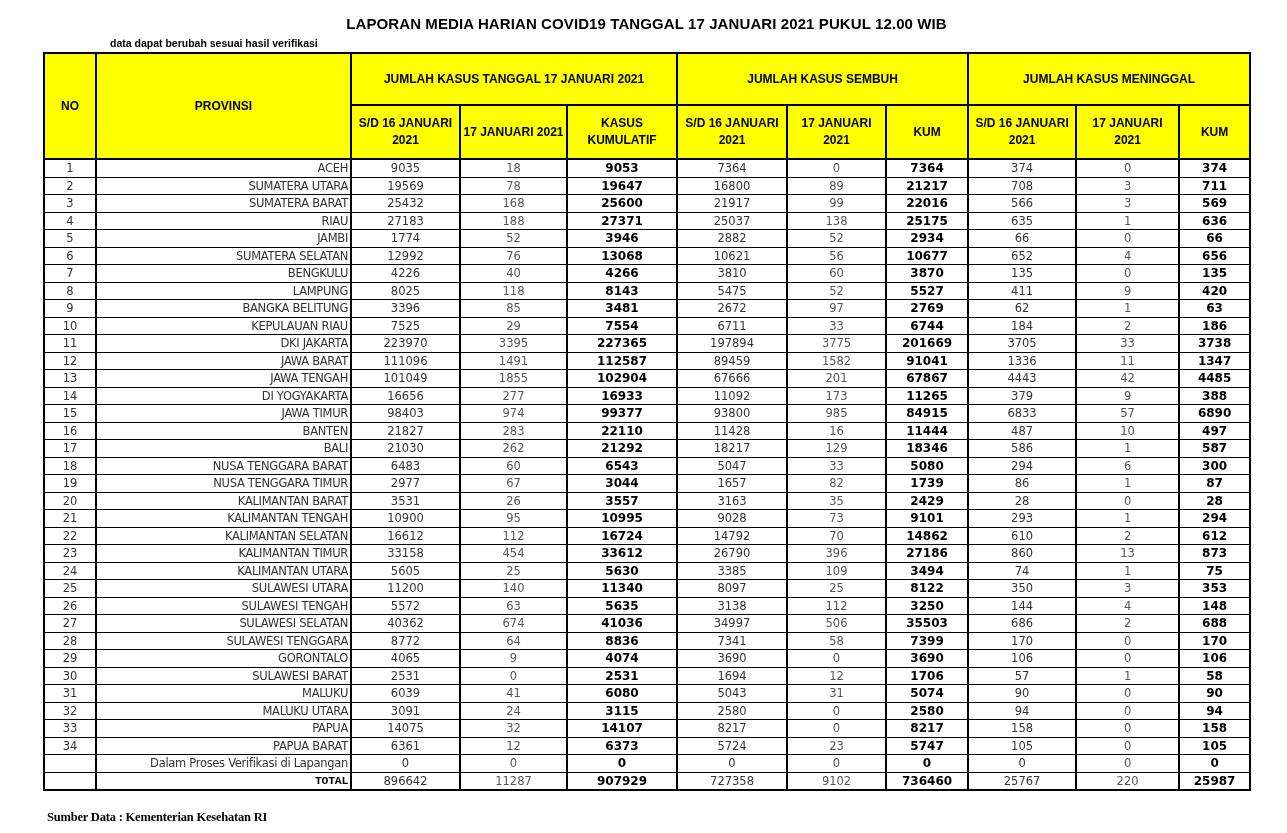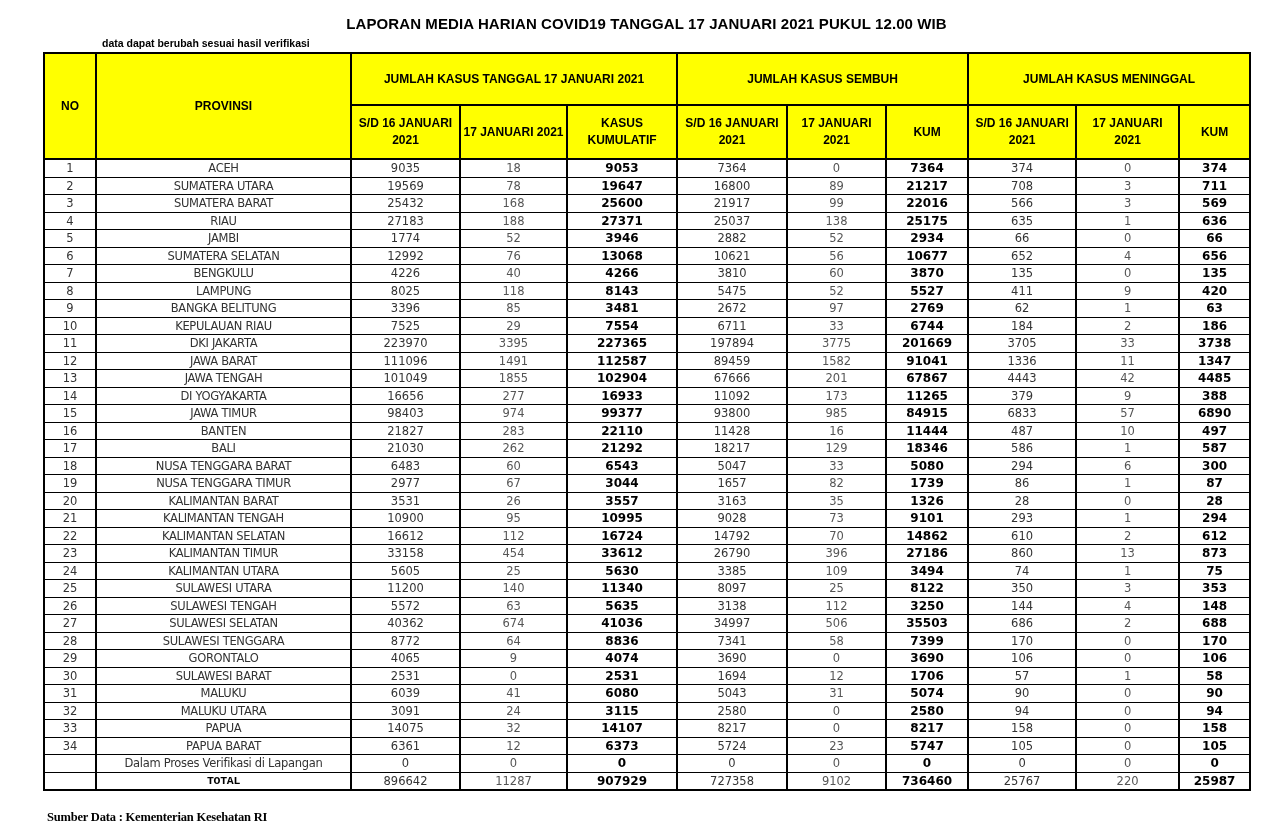--- a/index.html
+++ b/index.html
@@ -1,24 +1,24 @@
 <!DOCTYPE html>
 <html><head>
 <meta charset="utf-8">
 <style>
   html, body { margin: 0; padding: 0; background: #ffffff; }
   body { width: 1287px; height: 833px; position: relative; overflow: hidden; font-family: "Liberation Sans", sans-serif; color: #000; }
   .title { position: absolute; left: 0; width: 1287px; top: 15px; text-align: center; font-weight: bold; font-size: 15px; letter-spacing: 0.1px; padding-left: 6px; box-sizing: border-box; }
-  .subnote { position: absolute; left: 102px; top: 37px; font-size: 10.5px; font-weight: bold; }
+  .subnote { position: absolute; left: 110px; top: 37px; font-size: 10.5px; font-weight: bold; }
   table.report { position: absolute; left: 43px; top: 52px; border-collapse: collapse; table-layout: fixed; width: 1206px; }
   table.report th { background: #ffff00; font-weight: bold; font-size: 12px; border: 2px solid #000; text-align: center; vertical-align: middle; line-height: 17px; padding: 0 2px; }
   table.report th.grp { height: 50px; margin-left: 36px; }
   table.report th.sub { height: 52px; }
   table.report td { border: 1px solid #000; border-left: 2px solid #000; border-right: 2px solid #000; height: 16.5px; padding: 0 2px; font-size: 12px; line-height: 16px; text-align: center; font-family: "DejaVu Sans", sans-serif; white-space: nowrap; overflow: hidden; }
-  table.report td.prov { text-align: center; font-size: 11.5px; color: #333; font-family: "DejaVu Sans", sans-serif; letter-spacing: -0.3px; }
+  table.report td.prov { text-align: right; font-size: 11.5px; color: #333; font-family: "DejaVu Sans", sans-serif; letter-spacing: -0.3px; }
   table.report td.no { color: #333; font-size: 11.5px; }
   table.report td.b { font-weight: bold; color: #000; font-size: 12px; }
   table.report td.l { color: #555; font-size: 11.5px; }
   table.report td.m { color: #333; font-size: 11.5px; }
   table.report tr.total td.prov { font-weight: bold; color: #000; font-family: Liberation Mono, monospace; }
   table.report tr.total td { border-bottom: 2px solid #000; }
   .source { position: absolute; left: 47px; top: 810px; font-size: 12.5px; font-weight: bold; font-family: Liberation Serif, serif; letter-spacing: -0.2px; }
 </style>
 </head>
 <body>
@@ -309,21 +309,21 @@
         <td class="b">87</td>
       </tr>
       <tr>
         <td class="no">20</td>
         <td class="prov">KALIMANTAN BARAT</td>
         <td class="m">3531</td>
         <td class="l">26</td>
         <td class="b">3557</td>
         <td class="m">3163</td>
         <td class="l">35</td>
-        <td class="b">1326</td>
+        <td class="b">2429</td>
         <td class="m">28</td>
         <td class="l">0</td>
         <td class="b">28</td>
       </tr>
       <tr>
         <td class="no">21</td>
         <td class="prov">KALIMANTAN TENGAH</td>
         <td class="m">10900</td>
         <td class="l">95</td>
         <td class="b">10995</td>

